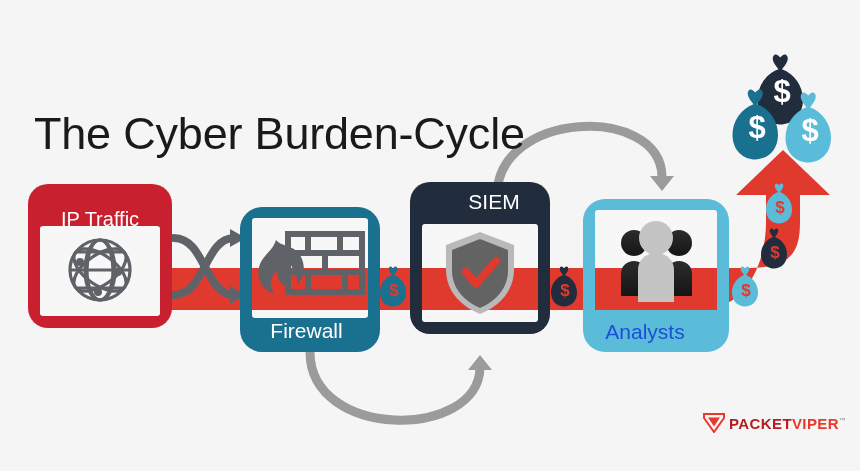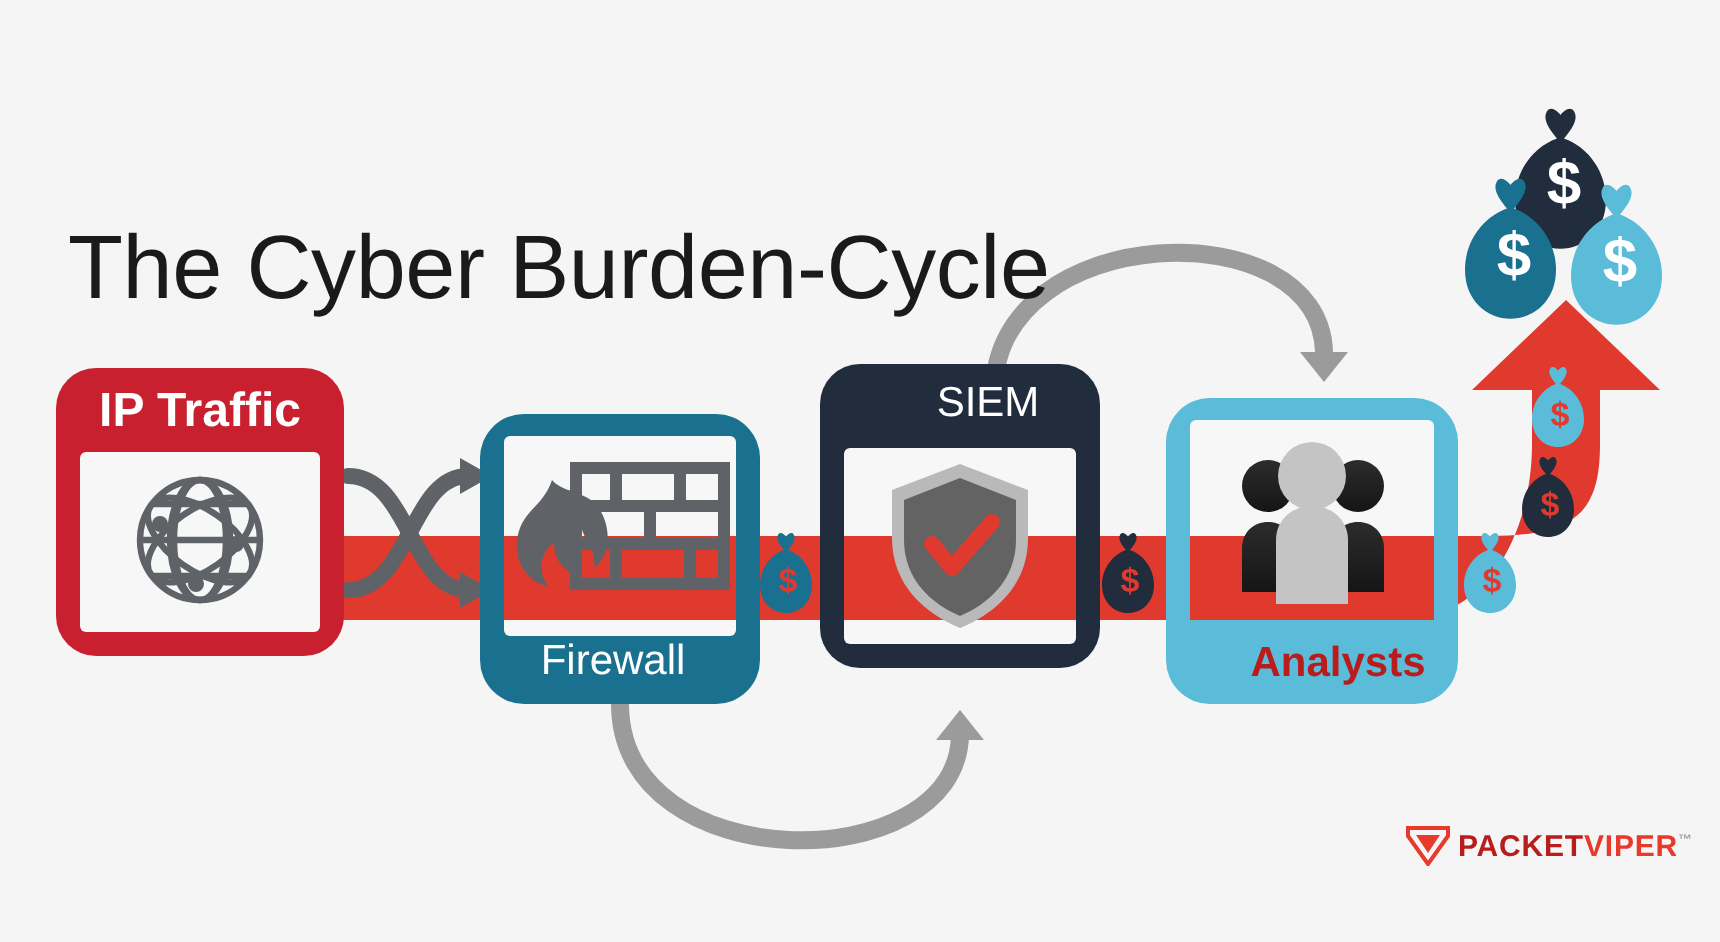--- a/index.html
+++ b/index.html
@@ -19,24 +19,24 @@
     white-space:nowrap;
   }
   .boxlabel{
     position:absolute;
     color:#ffffff;
     font-size:21px;
     text-align:center;
     white-space:nowrap;
     pointer-events:none;
   }
-  .lbl-ip{left:30px;top:192px;width:140px;font-size:24px;font-weight:bold;}
+  .lbl-ip{left:30px;top:208px;width:140px;font-size:20px;}
   .lbl-fw{left:240px;top:319px;width:133px;}
   .lbl-siem{left:410px;top:190px;width:168px;}
-  .lbl-an{left:594px;top:320px;width:150px;color:#b91c1c;font-weight:bold;}
+  .lbl-an{left:570px;top:320px;width:150px;color:#1d4ed8;}
   .logo{
     position:absolute;left:703px;top:413px;
     display:flex;align-items:center;gap:4px;
   }
   .logo .mark{line-height:0;}
   .logo .wordmark{
     font-size:15px;font-weight:bold;letter-spacing:0.4px;
     font-family:"Liberation Sans", sans-serif;
   }
   .logo .w1{color:#b91c1c;}

